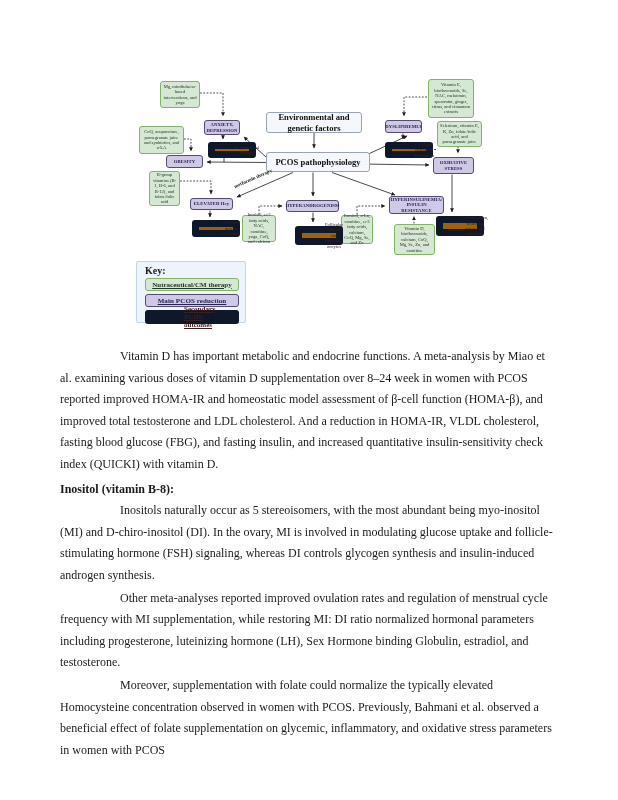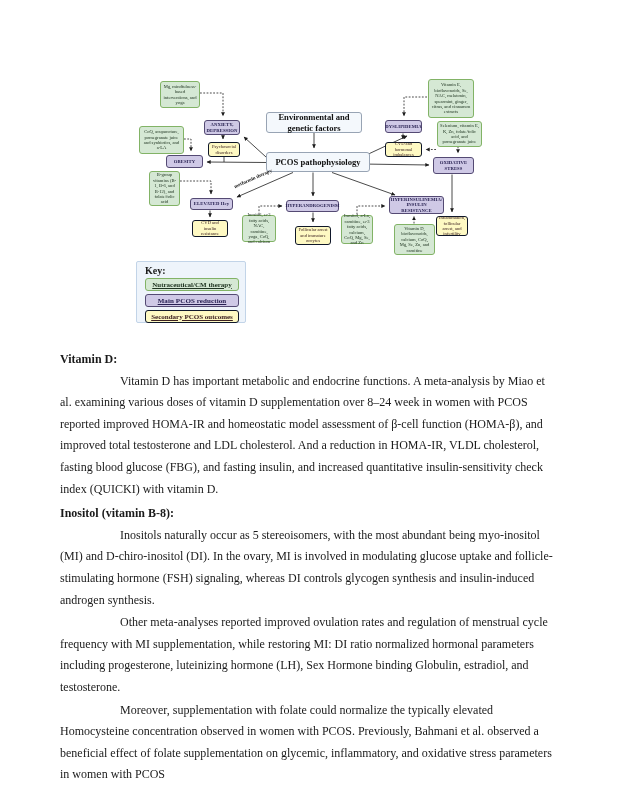--- a/index.html
+++ b/index.html
@@ -13,21 +13,21 @@
   .figure { position:absolute; left:0; top:0; width:618px; height:340px; }
   .figure svg { position:absolute; left:0; top:0; }
   .dbox {
     position:absolute; box-sizing:border-box; border-radius:3px;
     display:flex; align-items:center; justify-content:center;
     text-align:center; padding:1px 2px; line-height:1.18;
     font-family:"Liberation Serif", serif;
   }
   .green  { background:#d5e8d4; border:1px solid #82b366; color:#203522; font-size:4.6px; }
   .purple { background:#cfc9e6; border:1px solid #544a73; color:#272051; font-weight:bold; font-size:4.7px; letter-spacing:.1px; }
-  .pink   { background:#fef9c3; border:1px solid #0f172a; color:#3c2020; font-size:4.6px; }
+  .pink   { background:#a16207; border:7px solid #0f172a; color:#3c2020; font-size:4.6px;padding-left:32px; }
   .blue   { background:#f4f8fc; border:1px solid #98a4b4; color:#101010; font-weight:bold; font-size:8.6px; }
   .keywrap {
     position:absolute; left:136px; top:261px; width:110px; height:62px;
     background:#eef4fb; border:1px solid #c2d4e8; border-radius:2px; box-sizing:border-box;
     padding:3px 8px;
   }
   .keytitle { font-weight:bold; font-size:10px; margin-bottom:2px; }
   .keyrow {
     box-sizing:border-box; width:94px; height:13px; border-radius:3px;
     display:flex; align-items:center; justify-content:center;
@@ -163,21 +163,20 @@
 
     <div class="keywrap">
       <div class="keytitle">Key:</div>
       <div class="keyrow green">Nutraceutical/CM therapy</div>
       <div class="keyrow purple">Main PCOS reduction</div>
       <div class="keyrow pink">Secondary PCOS outcomes</div>
     </div>
   </div>
 
   <div class="textarea">
-    <h3>Vitamin D:</h3>
     <p>Vitamin D has important metabolic and endocrine functions.  A meta-analysis by Miao et al. examining various doses of vitamin D supplementation over 8–24 week in women with PCOS reported improved HOMA-IR and homeostatic model assessment of β-cell function (HOMA-β), and improved total testosterone and LDL cholesterol. And a reduction in HOMA-IR, VLDL cholesterol, fasting blood glucose (FBG), and fasting insulin, and increased quantitative insulin-sensitivity check index (QUICKI) with vitamin D.</p>
 
     <h3>Inositol (vitamin B-8):</h3>
     <p>Inositols naturally occur as 5 stereoisomers, with the most abundant being myo-inositol (MI) and D-chiro-inositol (DI). In the ovary, MI is involved in modulating glucose uptake and follicle-stimulating hormone (FSH) signaling, whereas DI controls glycogen synthesis and insulin-induced androgen synthesis.</p>
     <p>Other meta-analyses reported improved ovulation rates and regulation of menstrual cycle frequency with MI supplementation, while restoring MI: DI ratio normalized hormonal parameters including progesterone, luteinizing hormone (LH), Sex Hormone binding Globulin, estradiol, and testosterone.</p>
 
     <p>Moreover, supplementation with folate could normalize the typically elevated Homocysteine concentration observed in women with PCOS. Previously, Bahmani et al. observed a beneficial effect of folate supplementation on glycemic, inflammatory, and oxidative stress parameters in women with PCOS</p>
   </div>
 
 </div>

